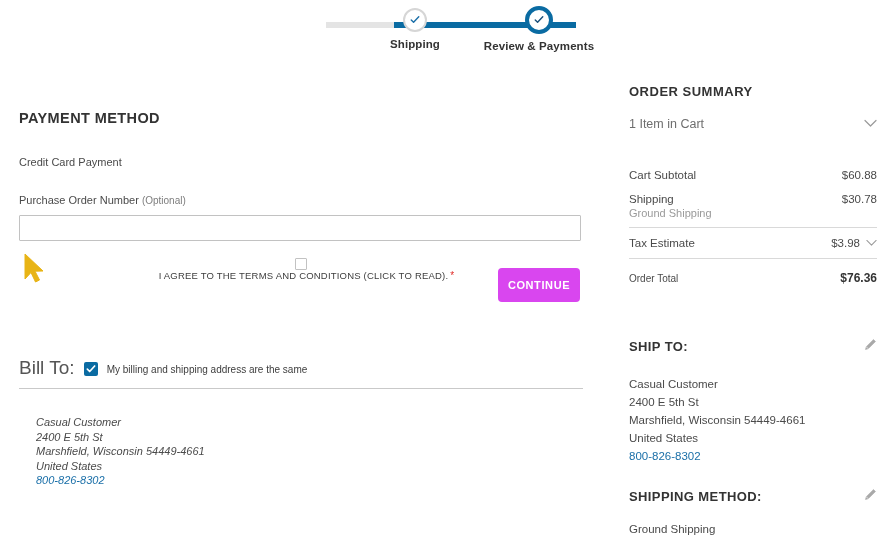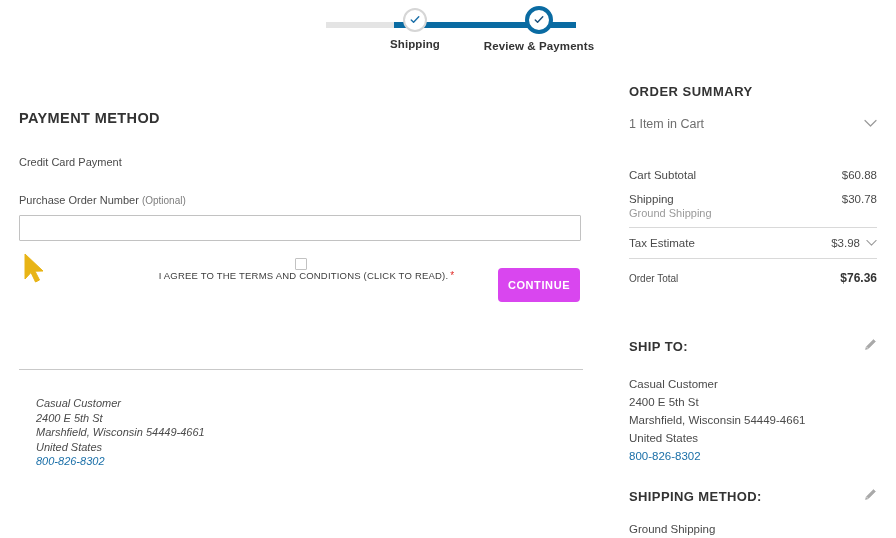--- a/index.html
+++ b/index.html
@@ -203,20 +203,31 @@
 
   <div class="cursor">
     <svg width="26" height="34" viewBox="0 0 26 34">
       <path d="M4 2 L4 27 L10 20.5 L14.5 30 L18.5 28 L14 19.2 L22 19 Z" fill="#e8b416" stroke="#e8b416" stroke-width="1" stroke-linejoin="round"></path>
     </svg>
   </div>
 
   <button class="continue-btn">CONTINUE</button>
 
   <div class="billto">
+    <div class="billto-head">
+      <span class="billto-title">Bill To:</span>
+      <span class="cb-checked">
+        <span>
+          <svg width="10" height="10" viewBox="0 0 12 12">
+            <path d="M1.6 6.2 L4.4 9 L10.4 2.4" fill="none" stroke="#ffffff" stroke-width="2" stroke-linecap="round" stroke-linejoin="round"></path>
+          </svg>
+        </span>
+      </span>
+      <span class="billto-cb-label">My billing and shipping address are the same</span>
+    </div>
     <div class="billto-rule"></div>
 
     <div class="billto-addr">
       <div>Casual Customer</div>
       <div>2400 E 5th St</div>
       <div>Marshfield, Wisconsin 54449-4661</div>
       <div>United States</div>
       <div class="phone">800-826-8302</div>
     </div>
   </div>

